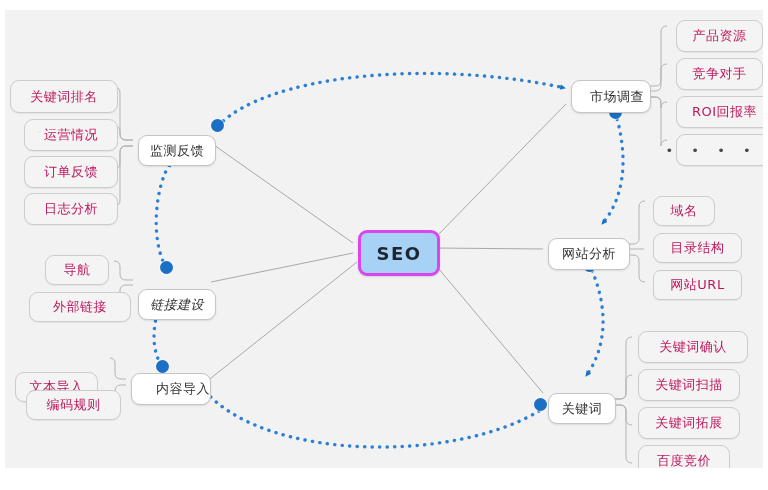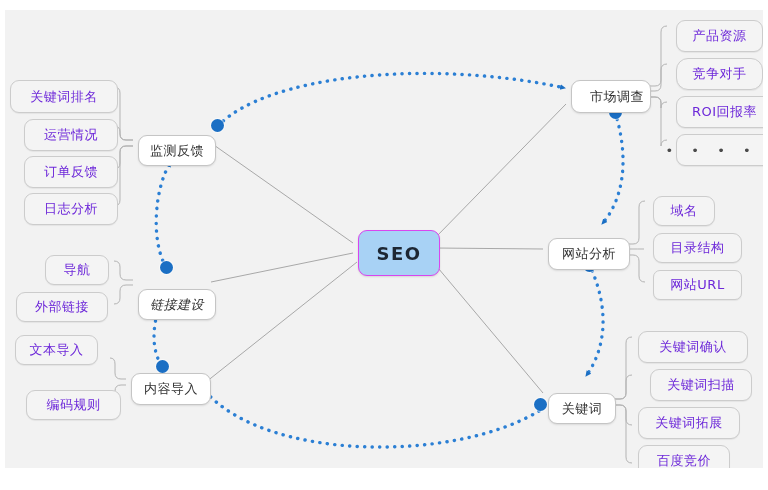--- a/index.html
+++ b/index.html
@@ -30,32 +30,32 @@
     border-radius:9px;
     color:#3a3a3a;
     font-size:13px;
     letter-spacing:0.5px;
     white-space:nowrap;
     box-shadow:0 1px 1px rgba(0,0,0,0.06);
   }
   .node.leaf{
     background:#f4f4f4;
     border-color:#cccccc;
-    color:#6d28d9;
+    color:#be185d;
   }
   .node.branch{
     background:#ffffff;
     border-color:#c5c5c5;
     color:#333333;
     font-size:13px;
     box-shadow:0 1px 2px rgba(0,0,0,0.10);
   }
   .node.root{
     background:#a8d2f5;
-    border:1px solid #d946ef;
+    border:3px solid #d946ef;
     border-radius:9px;
     color:#1d2733;
     font-weight:bold;
     font-size:18px;
     letter-spacing:1.5px;
     box-shadow:0 1px 2px rgba(0,0,0,0.12);
   }
   .node.dots{
     letter-spacing:7px;
     font-size:13px;
@@ -152,39 +152,39 @@
       </div>
       <div class="node leaf" style="left: 19px; top: 183px; width: 94px; height: 32px;">
         <span>日志分析</span>
       </div>
       <div class="node branch" style="left: 133px; top: 279px; width: 78px; height: 31px; font-style: italic;">
         <span>链接建设</span>
       </div>
       <div class="node leaf" style="left: 40px; top: 245px; width: 64px; height: 30px;">
         <span>导航</span>
       </div>
-      <div class="node leaf" style="left: 11px; top: 282px; width: 92px; height: 30px; justify-content: center;">
+      <div class="node leaf" style="left: 24px; top: 282px; width: 102px; height: 30px; justify-content: center;">
         <span>外部链接</span>
       </div>
-      <div class="node branch" style="left: 126px; top: 363px; width: 80px; height: 32px;">
+      <div class="node branch" style="left: 126px; top: 363px; width: 80px; height: 32px; justify-content: flex-end;">
         <span>内容导入</span>
       </div>
-      <div class="node leaf" style="left: 10px; top: 325px; width: 83px; height: 30px; justify-content: center;">
+      <div class="node leaf" style="left: 10px; top: 362px; width: 83px; height: 30px; justify-content: center;">
         <span>文本导入</span>
       </div>
       <div class="node leaf" style="left: 10px; top: 380px; width: 95px; height: 30px; margin-left: 11px;">
         <span>编码规则</span>
       </div>
       <div class="node branch" style="left: 566px; top: 70px; width: 80px; height: 33px; padding-left: 12px;">
         <span>市场调查</span>
       </div>
       <div class="node leaf" style="left: 671px; top: 10px; width: 87px; height: 32px;">
         <span>产品资源</span>
       </div>
-      <div class="node leaf" style="left: 671px; top: 48px; width: 87px; height: 32px; border-radius: 12px;">
+      <div class="node leaf" style="left: 671px; top: 48px; width: 87px; height: 32px;">
         <span>竞争对手</span>
       </div>
       <div class="node leaf" style="left: 671px; top: 86px; width: 97px; height: 32px;">
         <span>ROI回报率</span>
       </div>
       <div class="node leaf dots" style="left: 671px; top: 124px; width: 97px; height: 32px;">
         <span>• • • • •</span>
       </div>
       <div class="node branch" style="left: 543px; top: 228px; width: 82px; height: 32px;">
         <span>网站分析</span>
@@ -197,21 +197,21 @@
       </div>
       <div class="node leaf" style="left: 648px; top: 260px; width: 89px; height: 30px; border-radius: 7px;">
         <span>网站URL</span>
       </div>
       <div class="node branch" style="left: 543px; top: 383px; width: 68px; height: 31px; font-family: Liberation Serif, serif;">
         <span>关键词</span>
       </div>
       <div class="node leaf" style="left: 633px; top: 321px; width: 110px; height: 32px;">
         <span>关键词确认</span>
       </div>
-      <div class="node leaf" style="left: 633px; top: 359px; width: 102px; height: 32px; margin-left: 12px;">
+      <div class="node leaf" style="left: 633px; top: 359px; width: 102px; height: 32px;">
         <span>关键词扫描</span>
       </div>
       <div class="node leaf" style="left: 633px; top: 397px; width: 102px; height: 32px;">
         <span>关键词拓展</span>
       </div>
       <div class="node leaf" style="left: 633px; top: 435px; width: 92px; height: 32px;">
         <span>百度竞价</span>
       </div>
     </div>
 </div>

